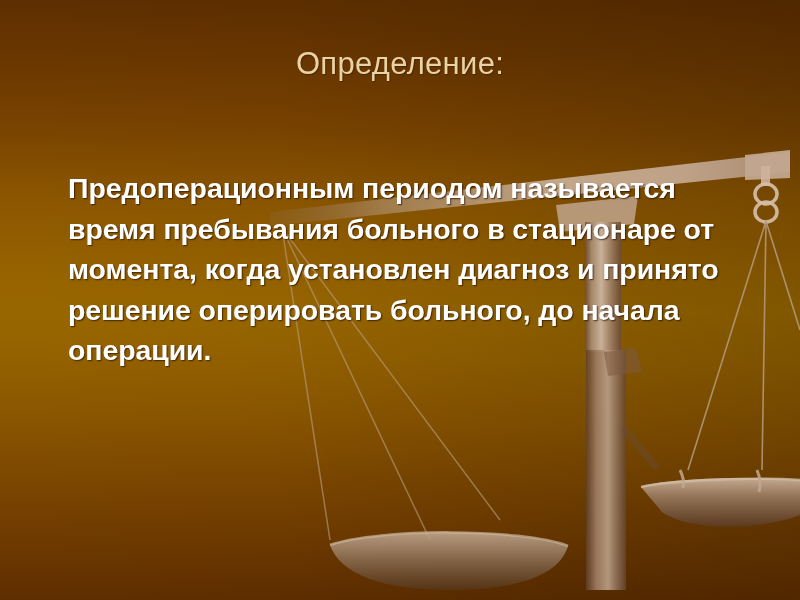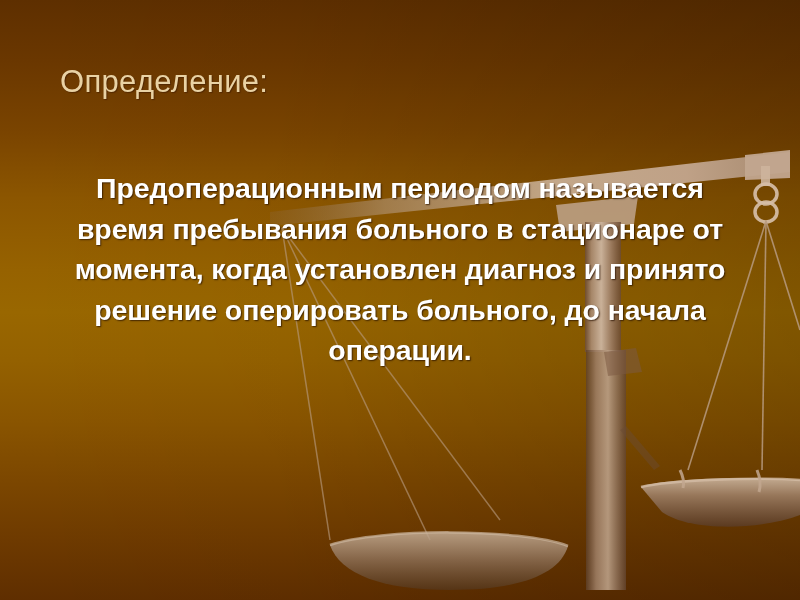--- a/index.html
+++ b/index.html
@@ -38,40 +38,39 @@
   #artwork {
     position: absolute;
     inset: 0;
     pointer-events: none;
   }
 
   
   #title-box {
     position: absolute;
     left: 60px;
-    top: 63px;
+    top: 45px;
     width: 680px;
-    text-align: left;
+    text-align: center;
   }
   #title-text {
     font-size: 31px;
     line-height: 38px;
     color: #e9d2a4;
     letter-spacing: 0.3px;
     text-shadow: 1px 1px 1px rgba(60,26,0,0.55);
     white-space: nowrap;
   }
 
   
   #body-box {
     position: absolute;
     left: 68px;
     top: 168px;
     width: 664px;
-    text-align: center;
   }
   .para {
     color: #ffffff;
     text-shadow: 1px 1px 1.5px rgba(40,18,0,0.75);
   }
   .para-1 {
     font-size: 28.5px;
     line-height: 40.5px;
     font-weight: bold;
     letter-spacing: -0.1px;

